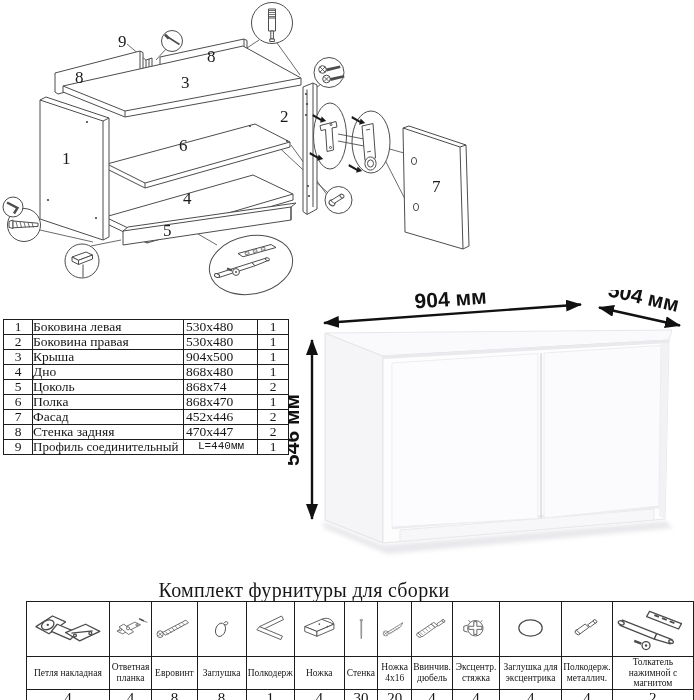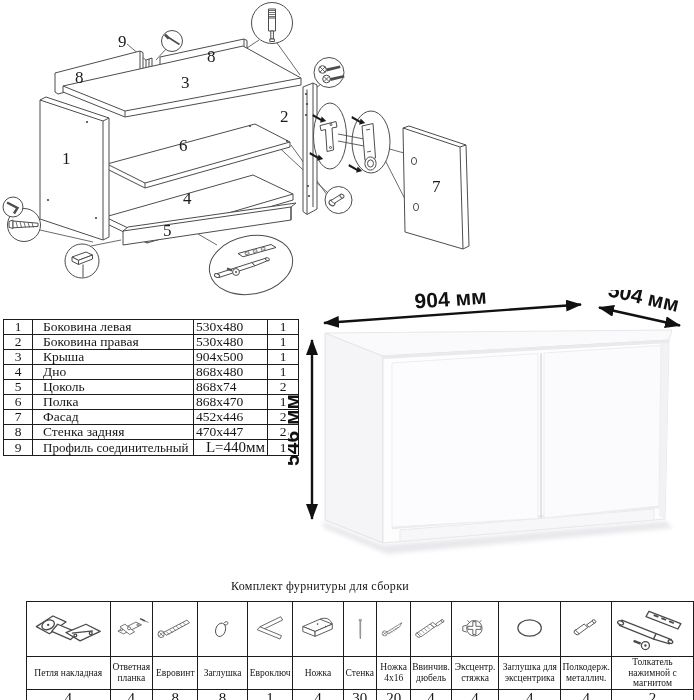--- a/index.html
+++ b/index.html
@@ -5,28 +5,28 @@
   html,body{margin:0;padding:0;background:#fff;}
   #stage{position:relative;width:694px;height:700px;background:#fff;overflow:hidden;
          font-family:"Liberation Serif",serif;color:#161616;}
   svg{display:block;}
   
   .parts-table{position:absolute;left:3px;top:319px;border-collapse:collapse;
                font-family:"Liberation Serif",serif;}
   .parts-table td{border:1px solid #1c1c1c;height:14px;padding:0 2px;
                   font-size:13.5px;line-height:1.02;white-space:nowrap;}
   .parts-table td.c-num{width:24px;text-align:center;}
-  .parts-table td.c-name{width:148px;text-align:left;padding-left:10px;}
+  .parts-table td.c-name{width:148px;text-align:left;padding-left:0;}
   .parts-table td.c-size{width:68px;}
   .parts-table td.c-qty{width:26px;text-align:center;}
   .parts-table tr.condensed td.c-name{font-size:13px;}
-  .parts-table tr.condensed td.c-size{font-size:15px;text-align:right;padding-left:3px;}
+  .parts-table tr.condensed td.c-size{font-size:11px;text-align:center;padding-left:3px;font-family:Liberation Mono, monospace;}
   
-  .hw-title{position:absolute;left:16px;top:579px;width:608px;text-align:center;
-            font-size:12px;letter-spacing:.3px;}
+  .hw-title{position:absolute;left:0;top:579px;width:608px;text-align:center;
+            font-size:20px;letter-spacing:.3px;}
   .hw-table{position:absolute;left:1px;top:601px;border-collapse:collapse;table-layout:fixed;margin-left:25px;}
   .hw-table td{border:1px solid #1c1c1c;padding:0;vertical-align:middle;overflow:hidden;}
   .hw-table td.hw-icon-cell{height:54px;}
   .hw-table td.hw-name{height:24px;font-size:9.5px;line-height:1.12;text-align:center;
                        padding:0 1px;word-wrap:break-word;}
   .hw-table td.hw-qty{height:17px;font-size:15px;text-align:center;}
   .hw-icon-cell svg{width:100%;height:52px;}
   .diagram-label{font-family:"Liberation Serif",serif;font-size:17px;fill:#1b1b1b;}
   .dim-text{font-family:"Liberation Sans",sans-serif;font-weight:bold;font-size:21px;fill:#111;}
 </style>
@@ -449,21 +449,21 @@
               <path d="M14,32 l6,2.3" stroke-width="2" fill="none"></path>
             </g>
           </svg>
         </td>
       </tr>
       <tr>
         <td class="hw-name">Петля накладная</td>
         <td class="hw-name">Ответная планка</td>
         <td class="hw-name">Евровинт</td>
         <td class="hw-name">Заглушка</td>
-        <td class="hw-name">Евроключ</td>
+        <td class="hw-name">Полкодерж</td>
         <td class="hw-name">Ножка</td>
         <td class="hw-name">Стенка</td>
         <td class="hw-name">Ножка 4x16</td>
         <td class="hw-name">Ввинчив. дюбель</td>
         <td class="hw-name">Эксцентр. стяжка</td>
         <td class="hw-name">Заглушка для эксцентрика</td>
         <td class="hw-name">Полкодерж. металлич.</td>
         <td class="hw-name">Толкатель нажимной с магнитом</td>
       </tr>
       <tr>

